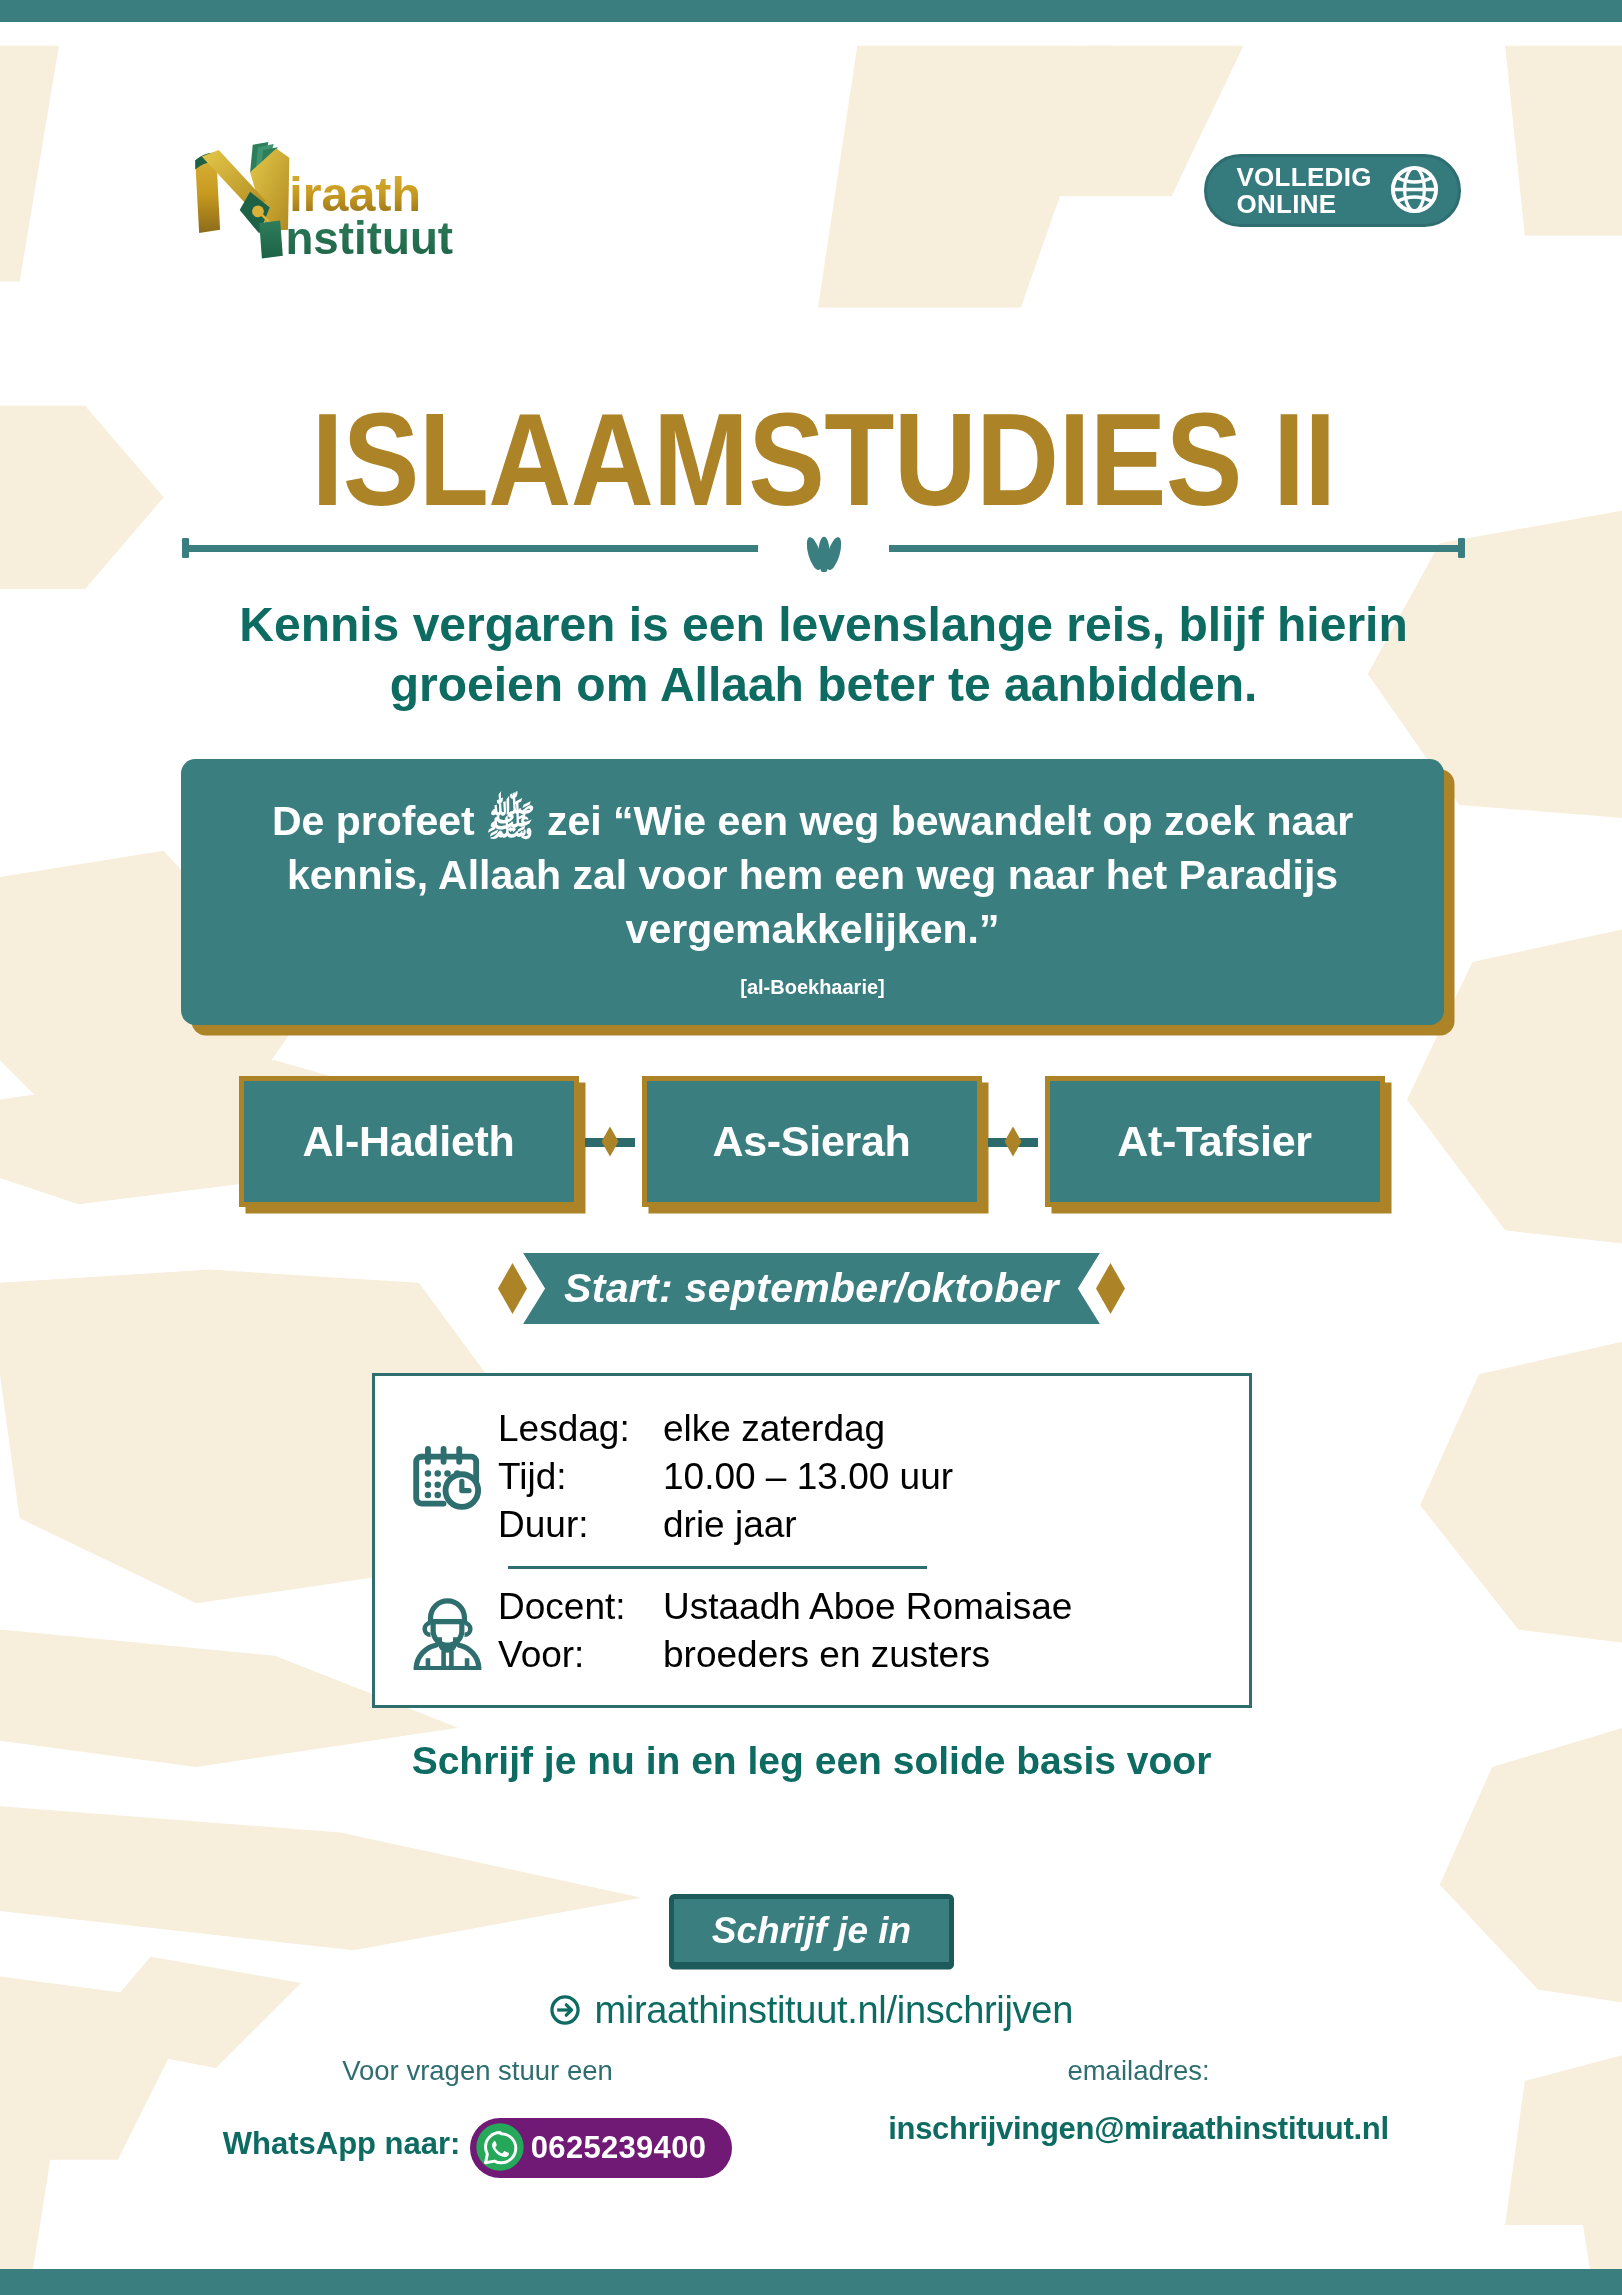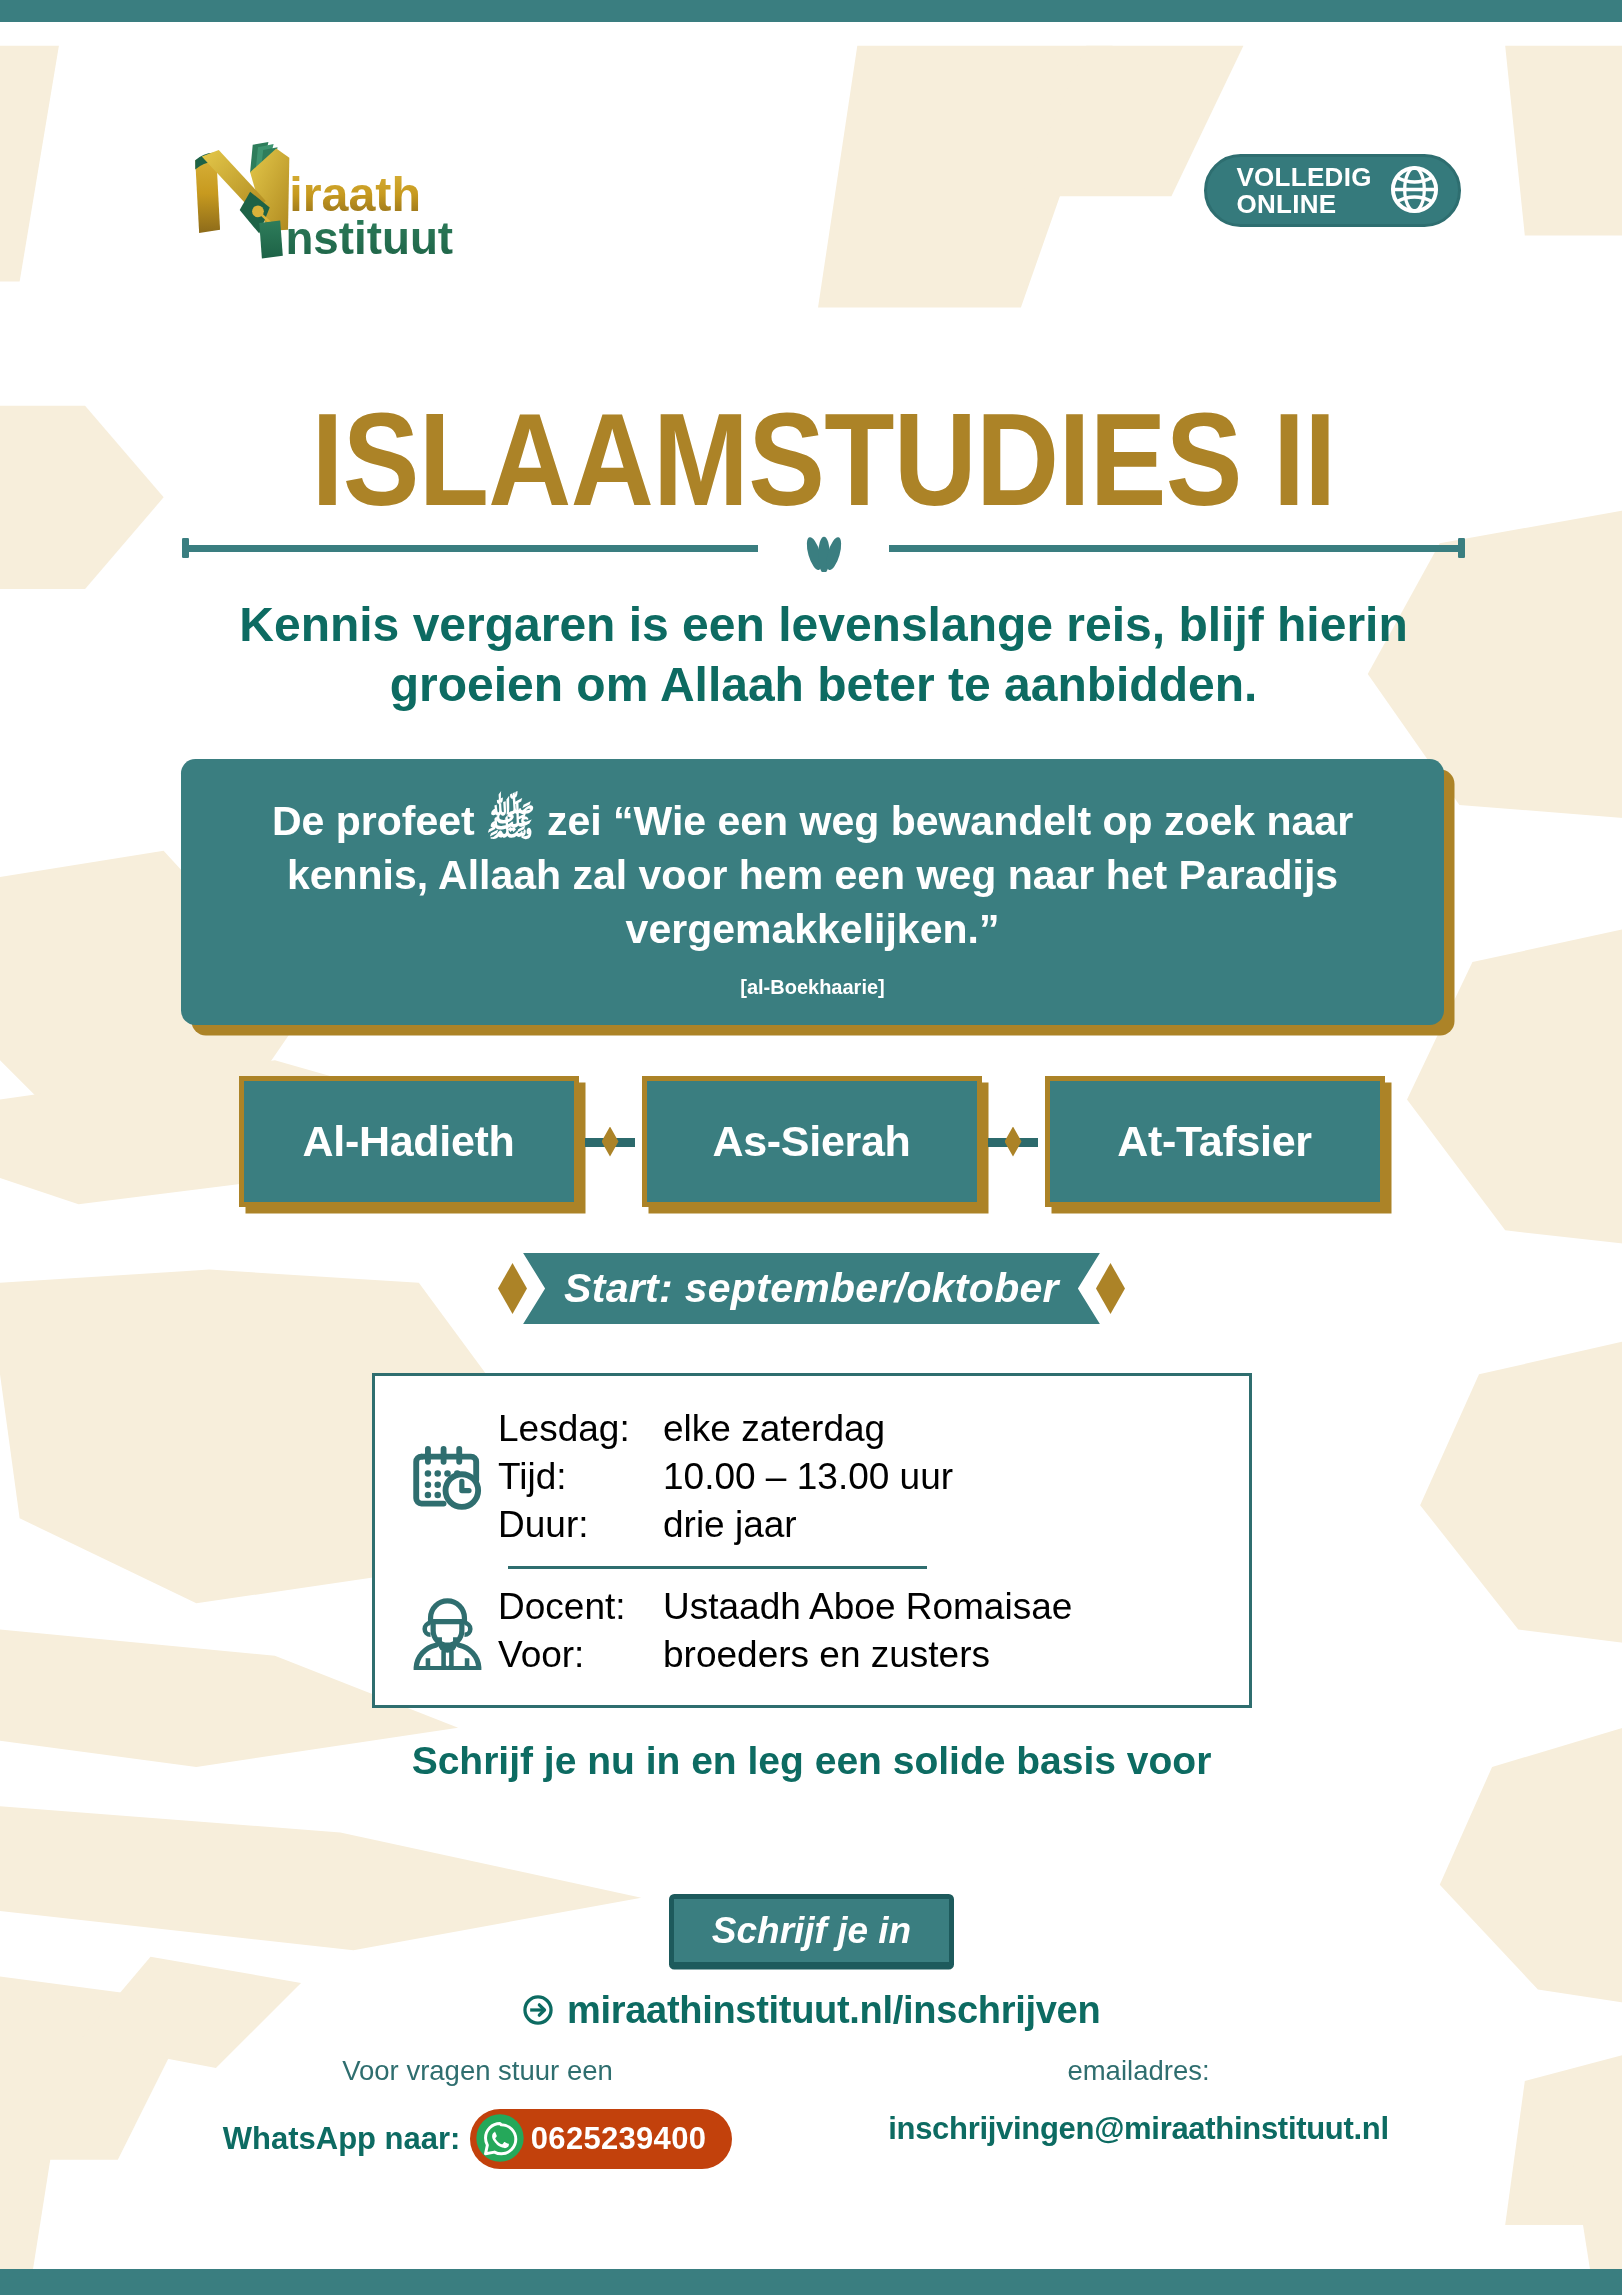--- a/index.html
+++ b/index.html
@@ -139,32 +139,32 @@
   .btn {
     background:#3a7e80; border:5.9px solid #1d5a5c; border-radius:5.2px;
     padding:10.5px 38px; box-shadow:0 2.6px 0 #1d5a5c;
   }
   .btn span { color:#ffffff; font-size:37px; font-weight:bold; font-style:italic; }
 
   .url-row {
     position:absolute; left:0; top:1989px; width:100%;
     display:flex; justify-content:center; align-items:center; gap:14.4px; z-index:4;
   }
-  .url-row .url { font-size:38px; font-weight:bold; color:#0d6b62; letter-spacing:-0.3px; }
+  .url-row .url { font-size:38px; font-weight:normal; color:#0d6b62; letter-spacing:-0.3px; }
 
   
   .footer { position:absolute; left:0; top:2055px; width:100%; height:170px; z-index:4; }
   .f-left  { position:absolute; left:196px;  top:0; width:563px;  text-align:center; }
   .f-right { position:absolute; right:190px; top:0; width:589px;  text-align:center; }
   .f-small { font-size:27.5px; color:#2f6e6f; font-weight:400; }
   .f-whats { margin-top:22px; display:flex; align-items:center; justify-content:center; gap:0; }
   .f-whats .lbl { font-size:31px; font-weight:bold; color:#0d6b62; margin-right:9.2px; }
   .wa-pill {
-    background:#c2410c; border-radius:39px; height:60px;
-    display:flex; align-items:center; gap:6px; padding:0 26px 0 5.2px;
+    background:#701a75; border-radius:39px; height:60px;
+    display:flex; align-items:center; gap:6px; padding:0 26px 0 5.2px;margin-top:9px;
   }
   .wa-pill .num { color:#ffffff; font-size:31px; font-weight:bold; letter-spacing:0.3px; }
   .f-email { margin-top:23.6px; font-size:31px; font-weight:bold; color:#0d6b62; letter-spacing:-0.3px; }
 </style>
 </head>
 <body>
 
 <div class="page">
 
   <svg class="bg-art" viewBox="0 0 2480 3508" preserveAspectRatio="none">

